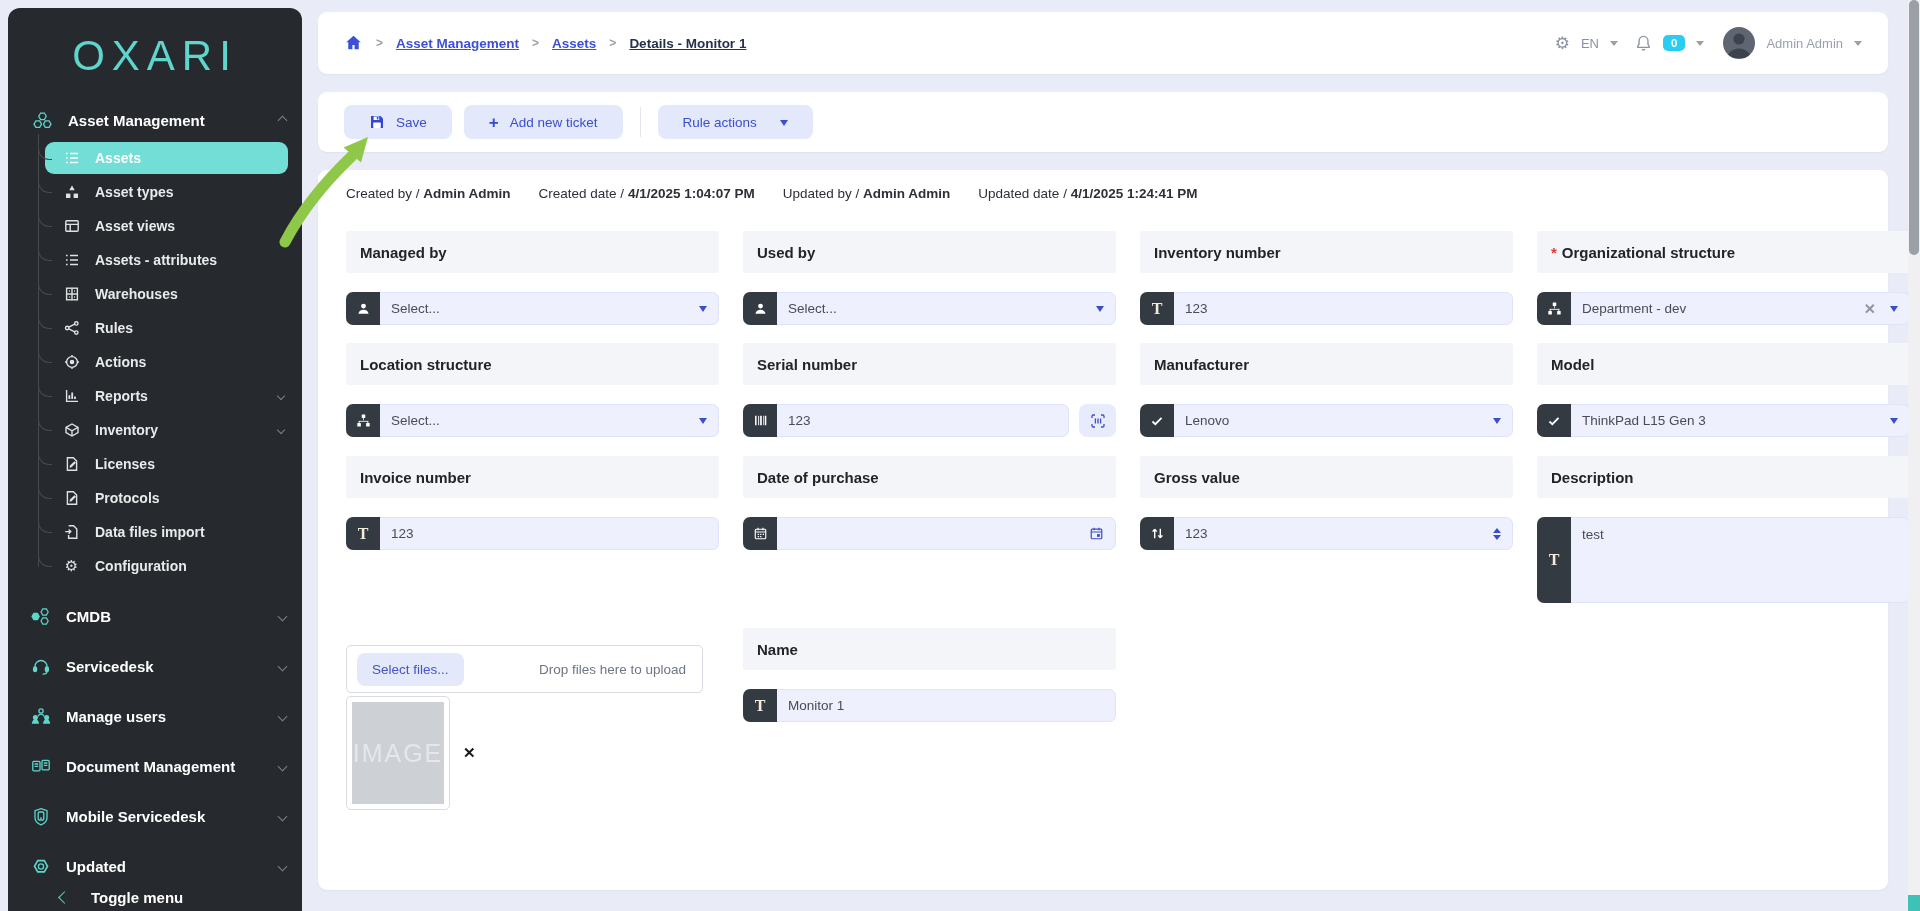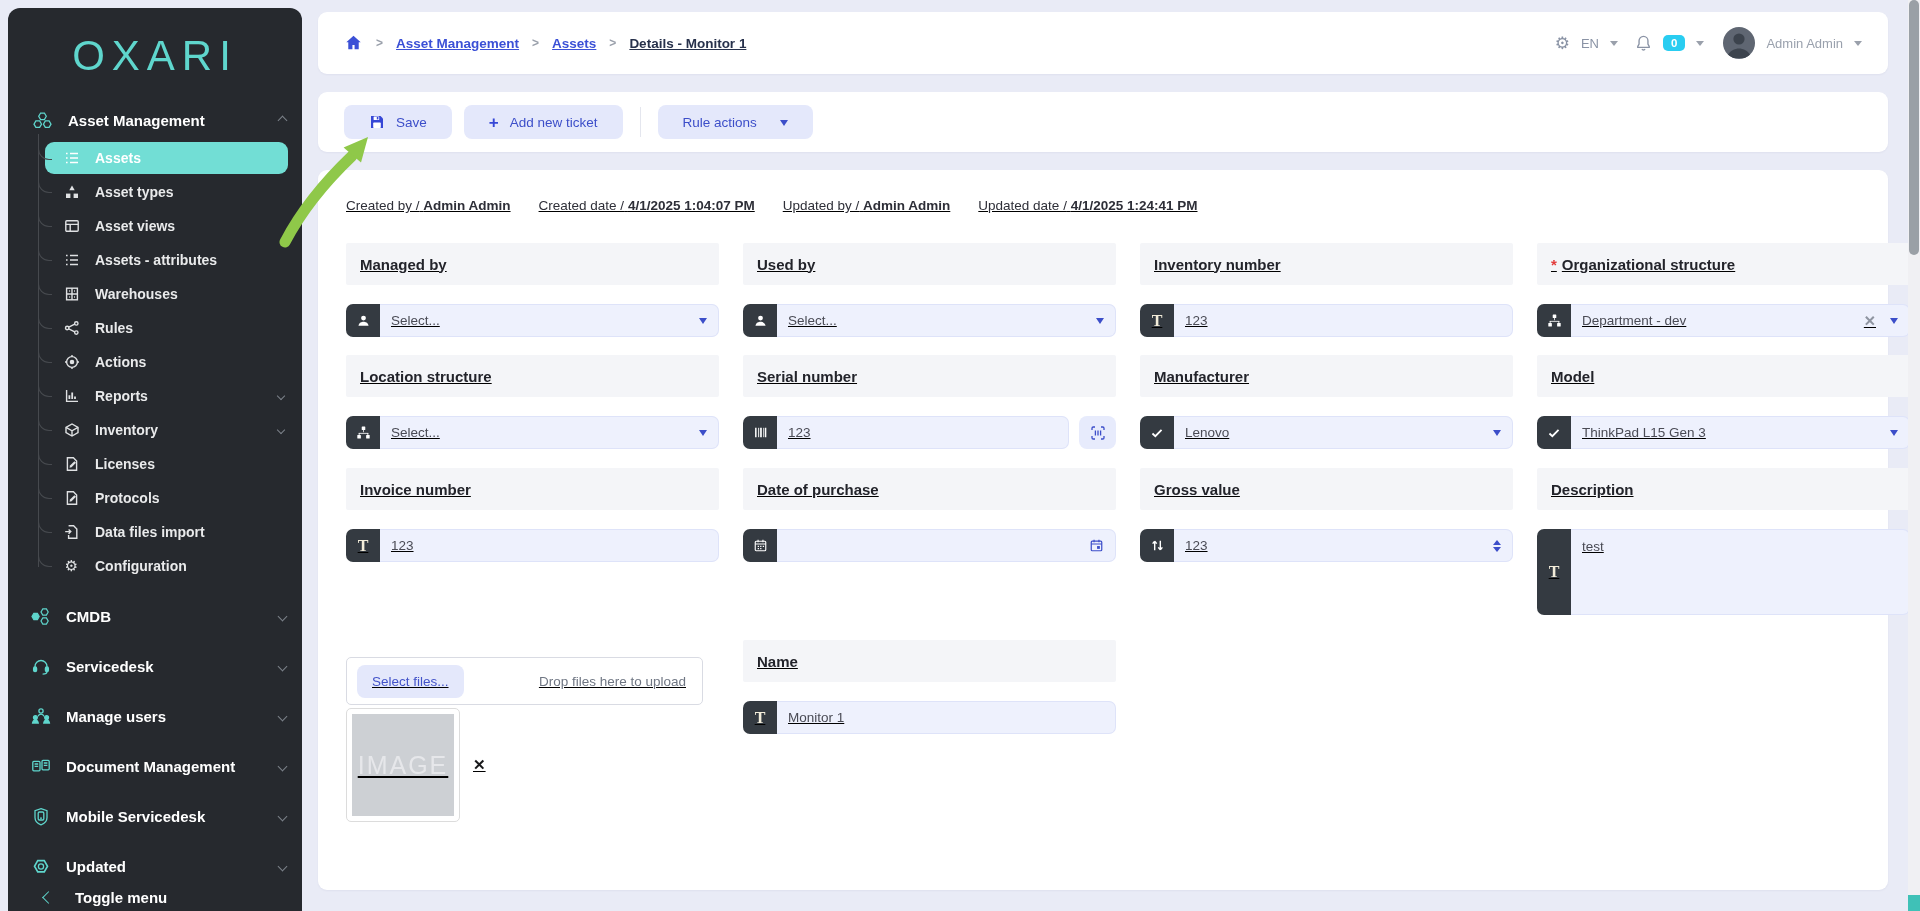--- a/index.html
+++ b/index.html
@@ -32,21 +32,21 @@
   .titem .ticon { width:17px; height:17px; display:flex; align-items:center; justify-content:center; }
   .titem.active { background:#72ded5; border-radius:9px; margin:1px 14px 1px 37px;
                   padding-left:18px; height:32px; color:#fff; }
   .titem.active::before { left:-7px; }
   .titem .chev { margin-right:18px; width:6px; height:6px; }
   .section { height:50px; display:flex; align-items:center; padding:0 16px 0 22px; cursor:pointer; }
   .section .sicon { width:22px; height:20px; display:flex; align-items:center; justify-content:center; }
   .section .slabel { margin-left:14px; font-weight:700; font-size:15px; color:#fff; }
   .sections { margin-top:8px; }
   .toggle { position:absolute; left:0; right:0; bottom:0; height:28px; display:flex;
-            align-items:center; padding-left:36px; cursor:pointer; }
+            align-items:center; padding-left:52px; cursor:pointer; }
   .toggle .tglabel { margin-left:22px; font-weight:700; font-size:15px; color:#fff; }
   .gearglyph { font-family:"DejaVu Sans", sans-serif; color:#dfe1e3; font-size:15px; line-height:1; }
 
   
   .main { position:absolute; left:318px; top:12px; width:1570px; }
   .card { background:#fff; border-radius:9px; box-shadow:0 1px 2px rgba(30,40,90,.05); }
   .topbar { height:62px; display:flex; align-items:center; padding:0 26px; }
   .crumb { display:flex; align-items:center; gap:13px; font-size:13.5px; font-weight:700; }
   .crumb a { color:#3b50d6; text-decoration:underline; cursor:pointer; }
   .crumb .current { color:#27314b; text-decoration:underline; }
@@ -64,21 +64,21 @@
 
   .toolbar { margin-top:18px; height:60px; display:flex; align-items:center; padding:0 26px; gap:12px; }
   .tbtn { height:34px; display:flex; align-items:center; gap:11px; background:#e4e8fb;
           border:none; border-radius:8px; padding:0 25px; color:#3c4ec9; font-size:13.5px;
           font-family:inherit; cursor:pointer; }
   .plus { font-size:17px; font-weight:700; color:#3647d6; line-height:1; }
   .tdivider { width:1px; height:30px; background:#e4e6ee; margin:0 5px; }
   .bcaret { width:0; height:0; border:4.5px solid transparent; border-top:6px solid #3c4ec9;
             margin-top:5px; margin-left:12px; }
 
-  .formcard { margin-top:18px; height:720px; padding:28px 14px 0 28px;text-decoration:underline; }
+  .formcard { margin-top:18px; height:720px; padding:16px 14px 0 28px; }
   .meta { display:flex; gap:28px; font-size:13.5px; color:#2e2f38; }
   .meta b { font-weight:700; }
   .frow { display:grid; grid-template-columns:373px 373px 373px 373px; column-gap:24px; }
   .frow1 { margin-top:30px; } .frow2 { margin-top:18px; } .frow3 { margin-top:19px; } .frow4 { margin-top:25px; }
   .band { height:42px; background:#f4f5f8; display:flex; align-items:center; padding:0 14px;
           font-size:15px; font-weight:700; color:#23242b; border-radius:2px; }
   .req { color:#e23b3b; margin-right:5px; }
   .ctl { margin-top:19px; display:flex; height:33px; }
   .ctl.tall { height:86px; }
   .isq { width:34px; background:#343a41; border-radius:7px 0 0 7px; display:flex;
@@ -98,21 +98,21 @@
              border-radius:8px; display:flex; align-items:center; justify-content:center;
              flex:none; cursor:pointer; }
   .ticonT { font-family:"Liberation Serif", serif; font-weight:700; font-size:16px; color:#f2ecd9; }
   .upbox { margin-top:17px; height:48px; width:357px; border:1px solid #d9dbe3; border-radius:5px;
            background:#fff; display:flex; align-items:center; justify-content:space-between;
            padding:0 10px; }
   .selbtn { background:#e4e8fb; color:#4353c9; font-size:13.5px; padding:9px 15px;
             border:none; border-radius:8px; font-family:inherit; cursor:pointer; }
   .droptxt { color:#6f7683; font-size:13.5px; padding-right:6px; }
   .thumbrow { margin-top:3px; display:flex; align-items:center; gap:13px; }
-  .thumb { width:114px; height:114px; border:1px solid #dcdcdc; border-radius:5px;
+  .thumb { width:104px; height:114px; border:1px solid #dcdcdc; border-radius:5px;
            background:#fff; padding:5px; }
   .thumb-inner { width:100%; height:100%; background:#cdd0d4; display:flex; align-items:center;
                  justify-content:center; color:#e6e7ea; font-size:25px; letter-spacing:2px; }
   .removex { color:#17181a; font-weight:700; font-size:15px; cursor:pointer; }
 
   .arrow-overlay { position:absolute; left:278px; top:128px; width:100px; height:125px;
                    pointer-events:none; z-index:30; }
 
   .sb-track { position:absolute; right:0; top:0; width:12px; height:911px; background:#f0f0f3; }
   .sb-thumb { position:absolute; right:1px; top:0; width:10px; height:255px; background:#9aa0a6;

